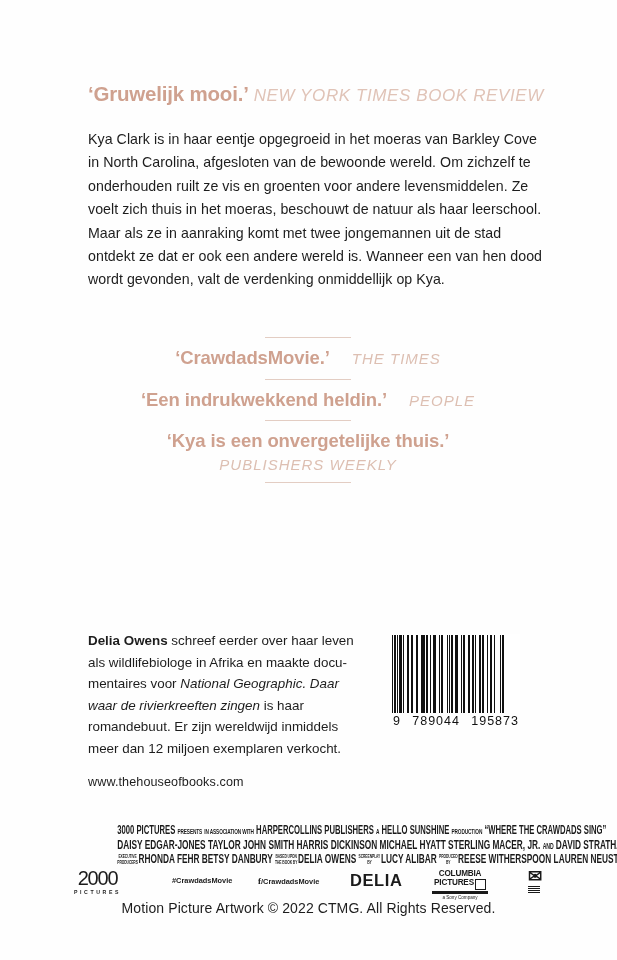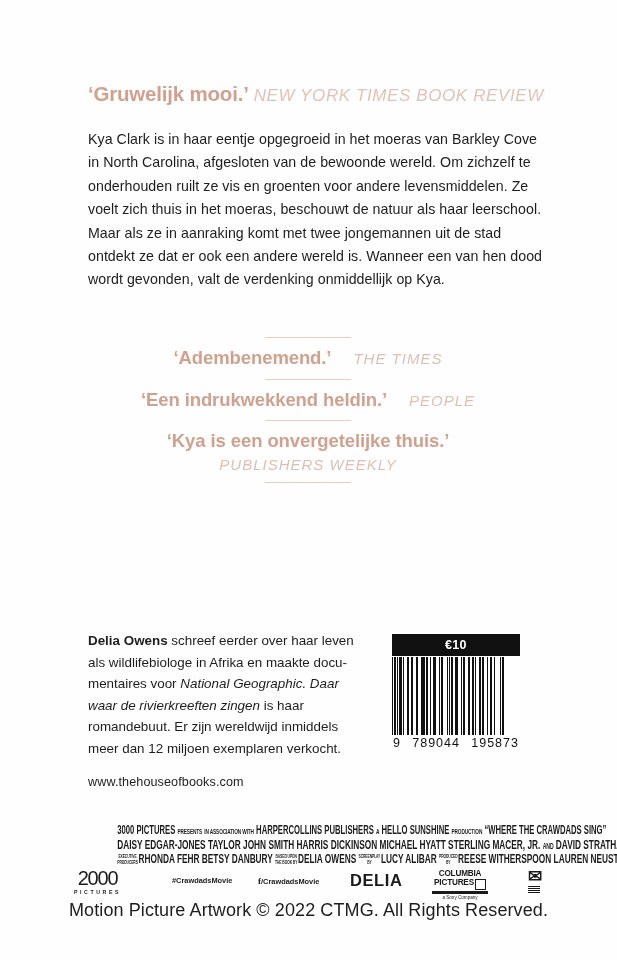--- a/index.html
+++ b/index.html
@@ -252,42 +252,42 @@
     width: 12px; height: 7px; margin-top: 1px;
     background: repeating-linear-gradient(to bottom, #1a1a1a 0 1px, #ffffff 1px 2px);
   }
 
   .copyright {
     position: absolute;
     left: 0;
     top: 900px;
     width: 617px;
     text-align: center;
-    font-size: 18px;
+    font-size: 14px;
     color: #1d1d1d;
     letter-spacing: 0.1px;
   }
 </style>
 </head>
 <body>
 
 <div class="page">
 
   <div class="top-quote">
     <span class="q">‘Gruwelijk mooi.’</span><span class="src">NEW YORK TIMES BOOK REVIEW</span>
   </div>
 
   <div class="blurb">Kya Clark is in haar eentje opgegroeid in het moeras van Barkley Cove in North Carolina, afgesloten van de bewoonde wereld. Om zichzelf te onderhouden ruilt ze vis en groenten voor andere levensmiddelen. Ze voelt zich thuis in het moeras, beschouwt de natuur als haar leerschool. Maar als ze in aanraking komt met twee jongemannen uit de stad ontdekt ze dat er ook een andere wereld is. Wanneer een van hen dood wordt gevonden, valt de verdenking onmiddellijk op Kya.</div>
 
   <div class="praise">
 
     <div class="rule"></div>
 
     <div class="praise-item praise-2">
-      <span class="praise-line">‘Adembenemend.’</span><span class="praise-src inline">THE TIMES</span>
+      <span class="praise-line">‘CrawdadsMovie.’</span><span class="praise-src inline">THE TIMES</span>
     </div>
     <div class="rule"></div>
 
     <div class="praise-item praise-3">
       <span class="praise-line">‘Een indrukwekkend heldin.’</span><span class="praise-src inline">PEOPLE</span>
     </div>
     <div class="rule"></div>
 
     <div class="praise-item praise-4">
       <div class="praise-line">‘Kya is een onvergetelijke thuis.’</div>
@@ -295,21 +295,20 @@
     </div>
     <div class="rule"></div>
 
   </div>
 
   <div class="bio"><b>Delia Owens</b><span> schreef eerder over haar leven als wildlifebiologe in Afrika en maakte docu-mentaires voor </span><i>National Geographic.</i><span> </span><i>Daar waar de rivierkreeften zingen</i><span> is haar romandebuut. Er zijn wereldwijd inmiddels meer dan 12 miljoen exemplaren verkocht.</span></div>
 
   <div class="website">www.thehouseofbooks.com</div>
 
   <div class="barcode-wrap">
-    <div class="barcode-price">€10</div>
     <div class="barcode-bars" id="barcode-bars">
         <i style="width: 1.3px;"></i>
         <i class="sp" style="width: 1.1px;"></i>
         <i style="width: 1.3px;"></i>
         <i class="sp" style="width: 1.6px;"></i>
         <i style="width: 1.1px;"></i>
         <i class="sp" style="width: 1.1px;"></i>
         <i style="width: 2.1px;"></i>
         <i class="sp" style="width: 1.1px;"></i>
         <i style="width: 1.1px;"></i>

